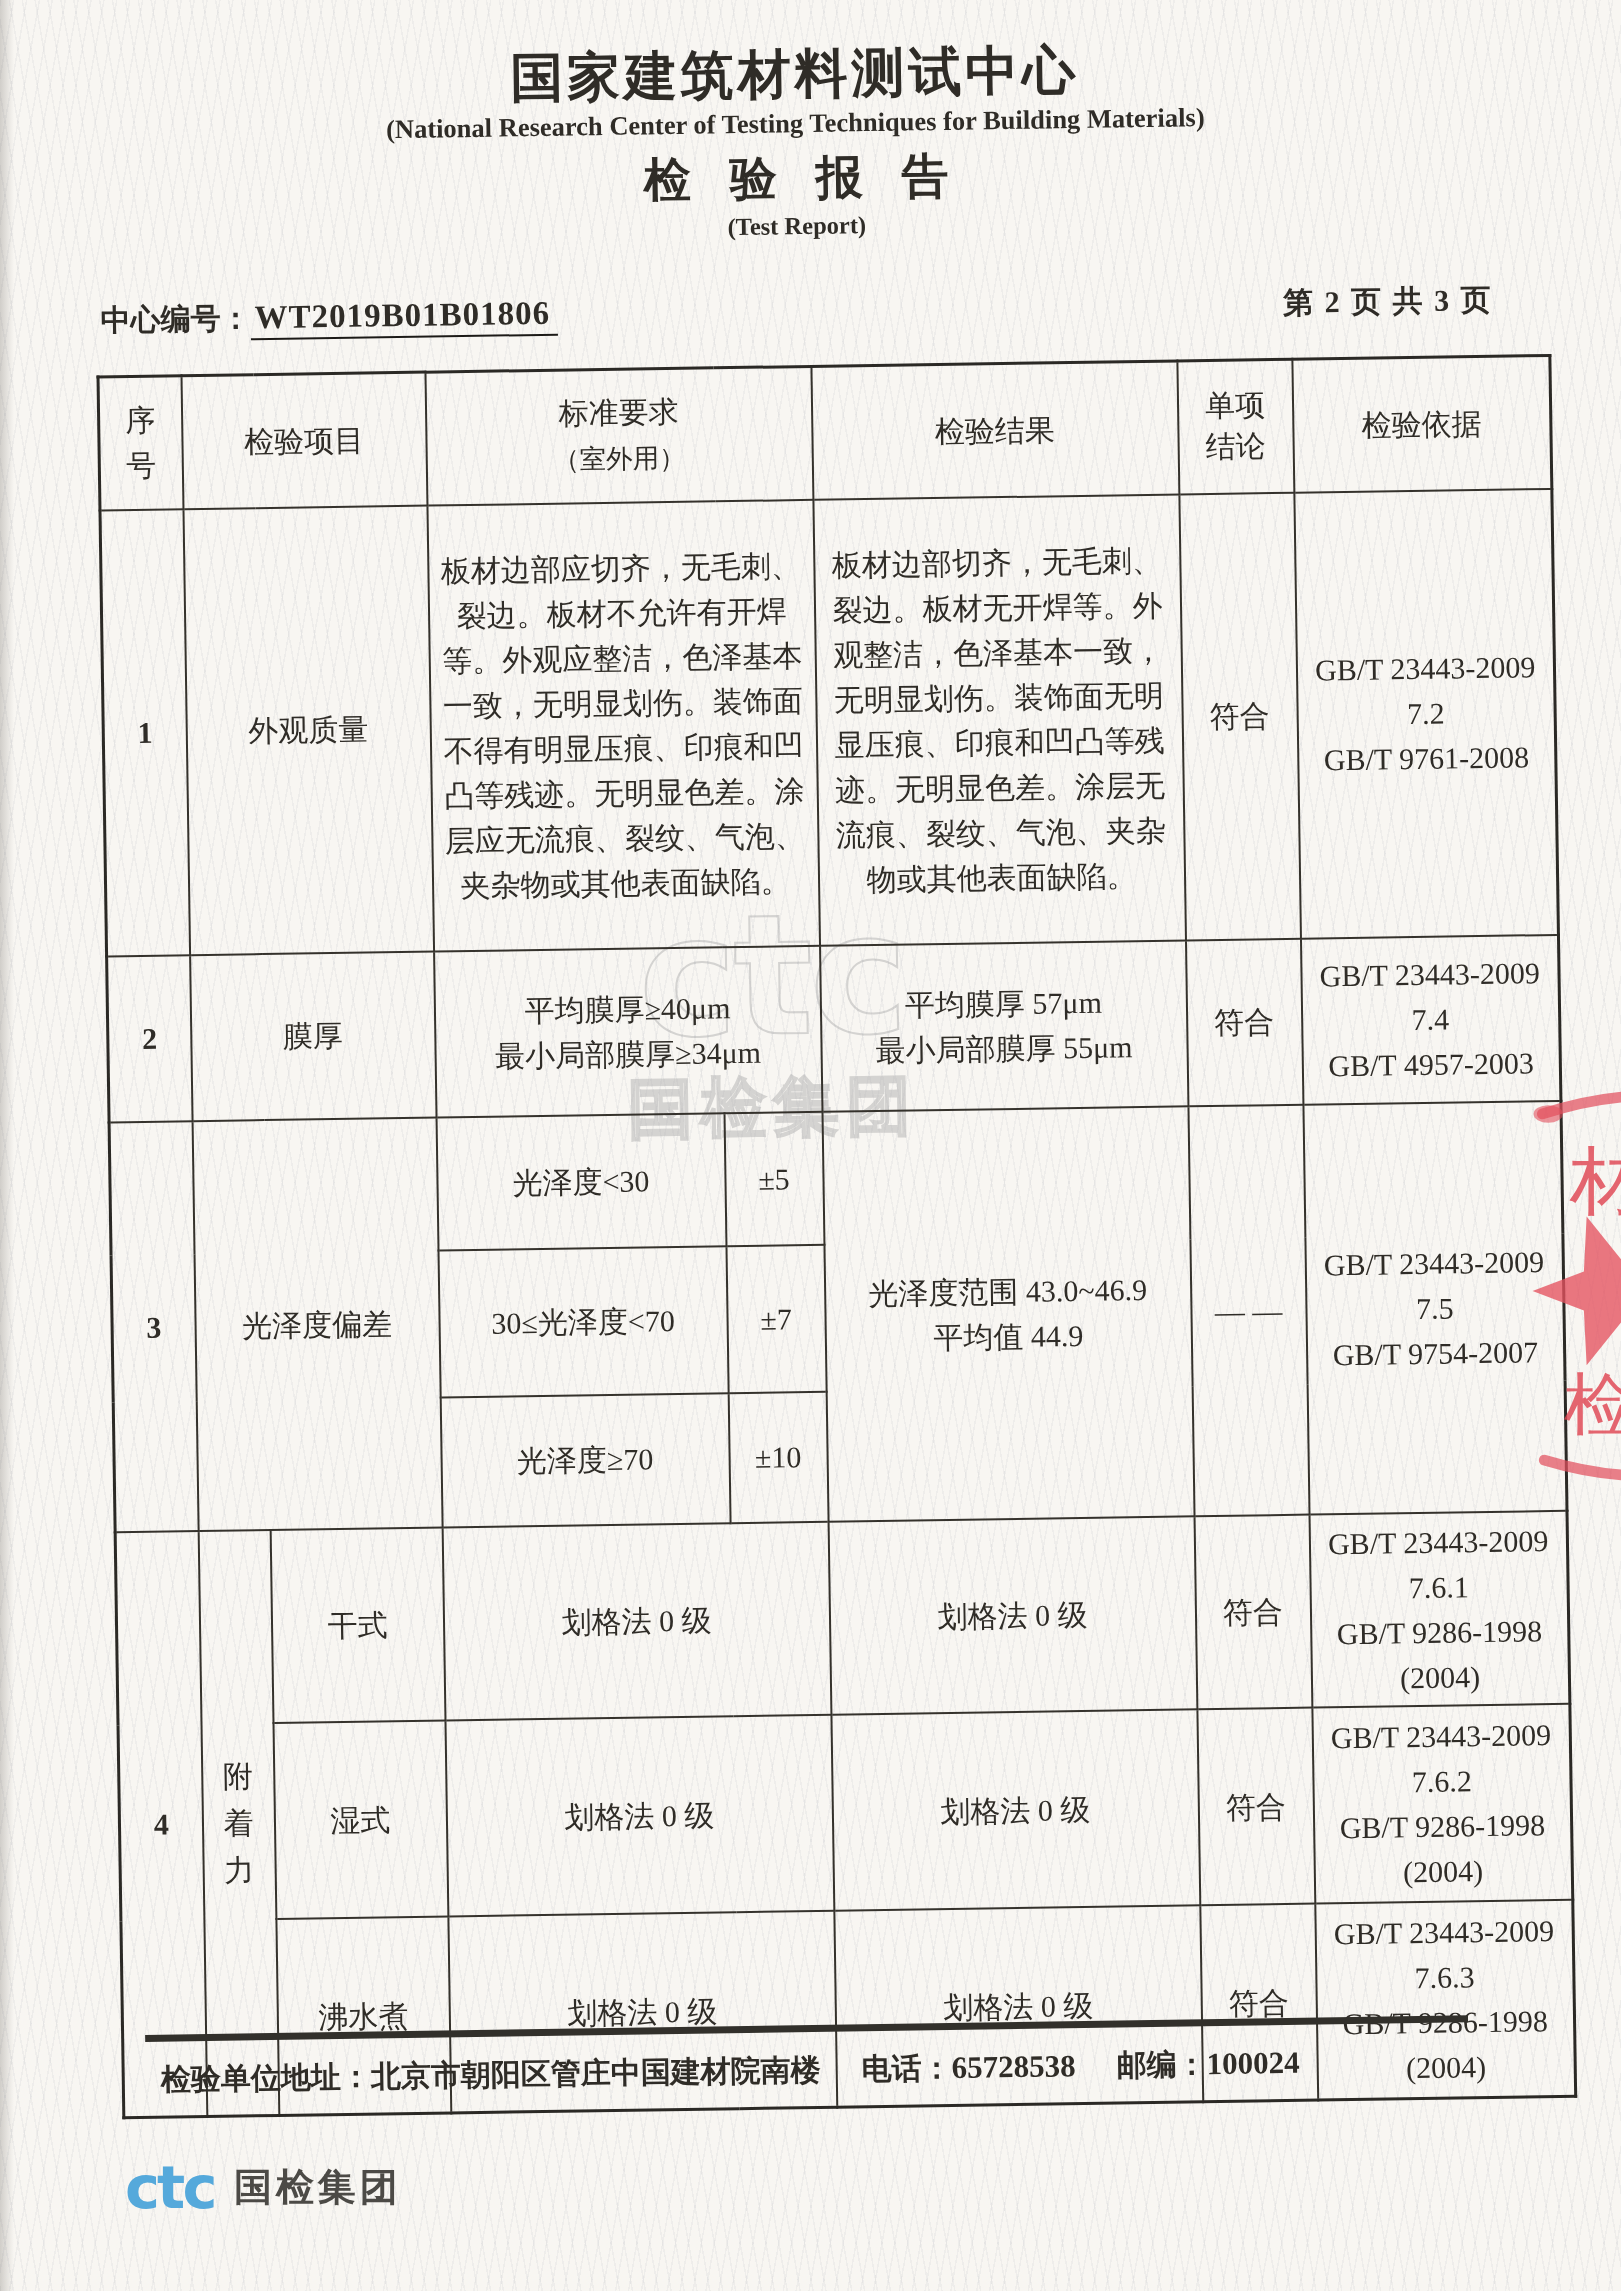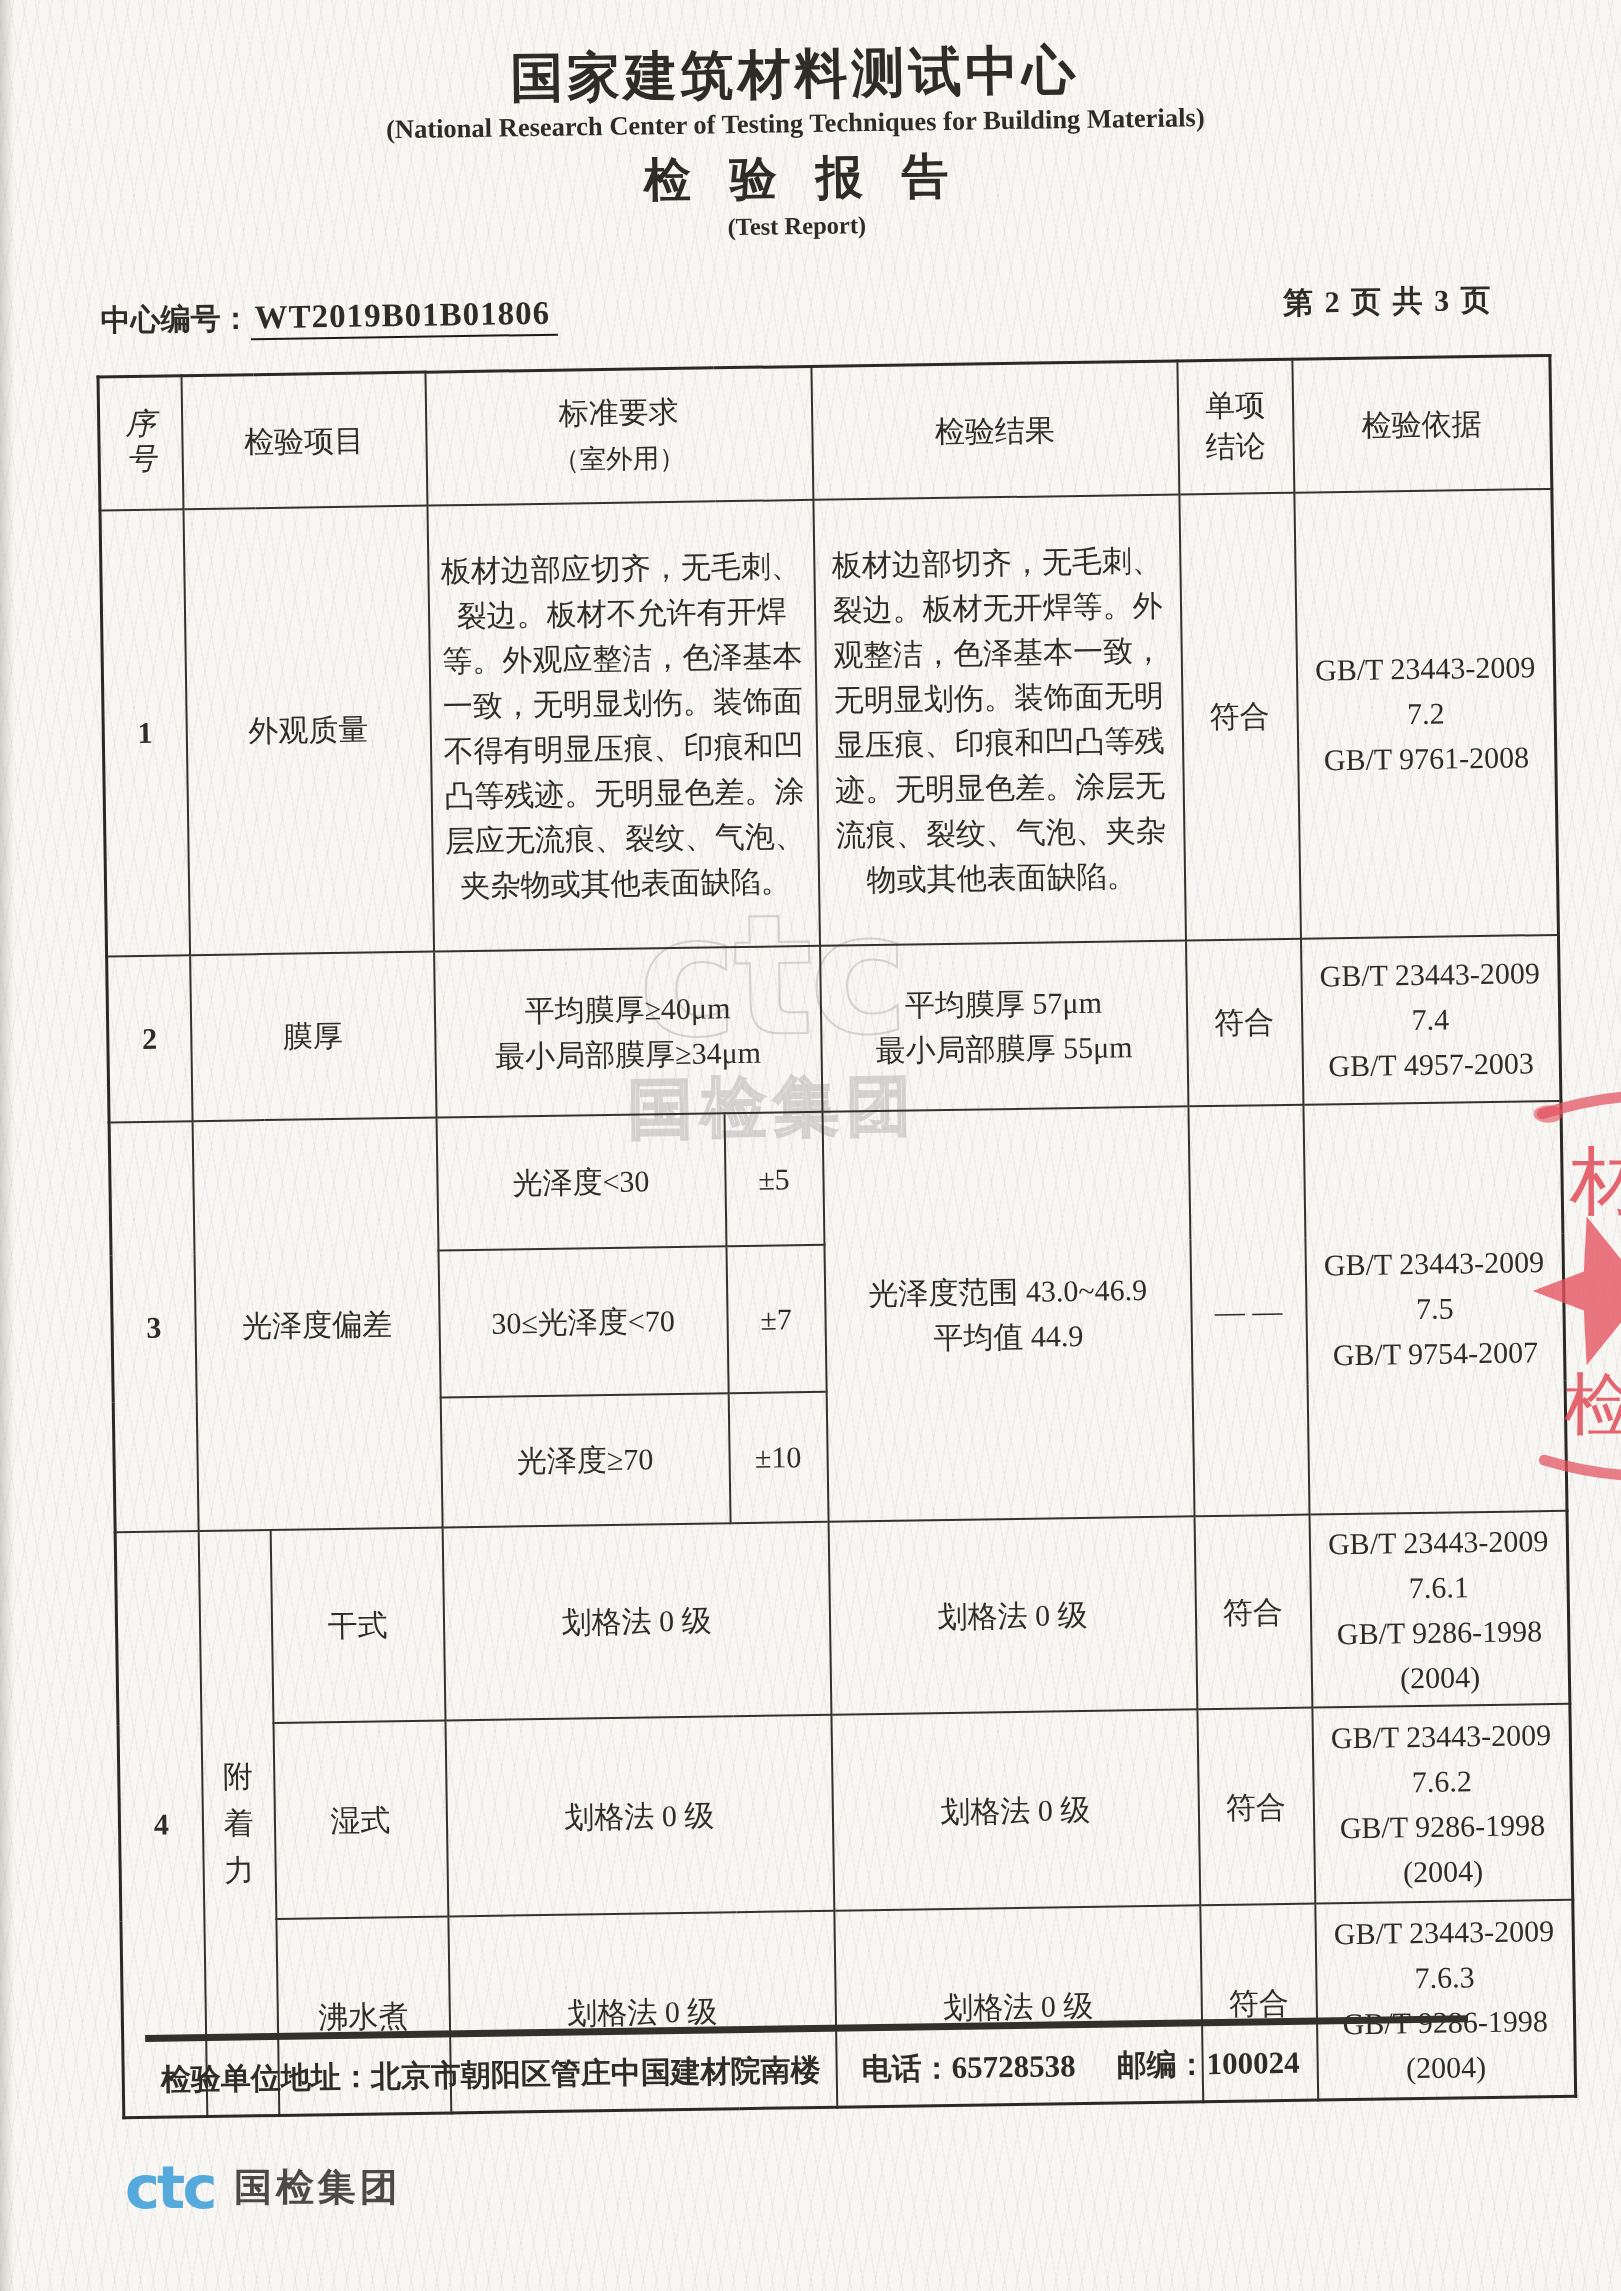--- a/index.html
+++ b/index.html
@@ -30,21 +30,21 @@
   table.report td{border:2px solid #35322c;vertical-align:middle;text-align:center;
     font-size:30px;line-height:45px;padding:3.9px 7.8px;word-break:break-word;}
   table.report{border:3.9px solid #2b2925;}
   .h-row td{height:123px;font-size:32px;}
   .r1 td{height:436px;} .r2 td{height:157px;}
   .r3a td{height:123px;} .r3b td{height:137px;} .r3c td{height:120px;}
   .r4a td{height:184px;} .r4b td{height:186px;} .r4c td{height:186px;}
   td.para{ text-align:justify; padding:9.8px 17.6px; font-size:29px; line-height:47px;}
   td.para-result{line-height:43px;}
   .pre{white-space:pre-line;}
-  .w1em{display:inline-block;width:1.15em;line-height:35px;font-style:italic;}
+  .w1em{display:inline-block;width:1.15em;line-height:45px;}
   .w2em{display:inline-block;width:2.3em;line-height:41px;}
   .seq{font-weight:700;font-size:31px;}
   .std-sub{font-size:26.5px;display:block;margin-top:2px;}
   .basis{font-size:29px;line-height:44px;}
   .vert{display:inline-block;width:1.15em;line-height:47px;font-size:30px;}
   
   .watermark{position:absolute;left:588px;top:882px;width:372px;text-align:center;z-index:1;
     color:transparent;-webkit-text-stroke:2px rgba(175,175,175,0.5);pointer-events:none;}
   .wm-ctc{font-family:"DejaVu Sans",sans-serif;font-size:167px;font-weight:800;line-height:186px;letter-spacing:-3.9px;}
   .wm-name{font-size:65px;font-weight:700;letter-spacing:7.8px;line-height:78px;}

